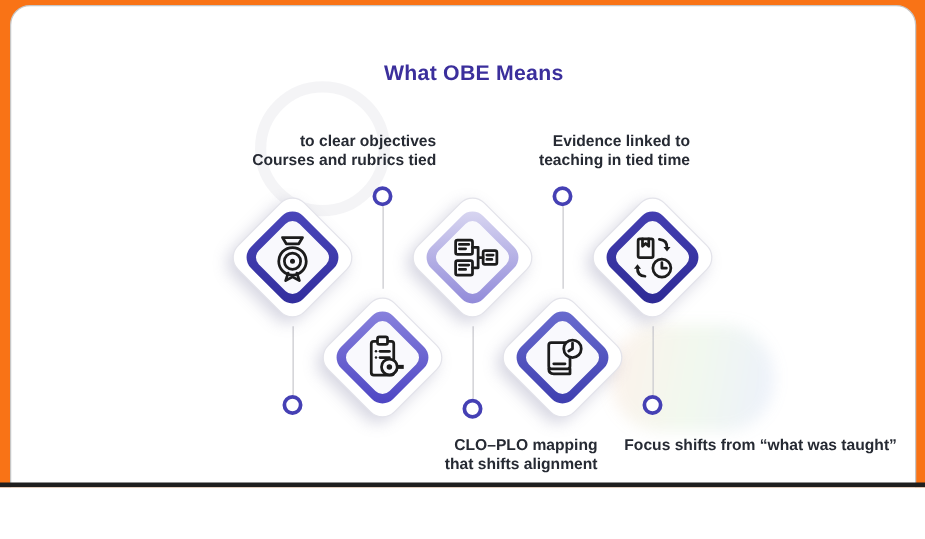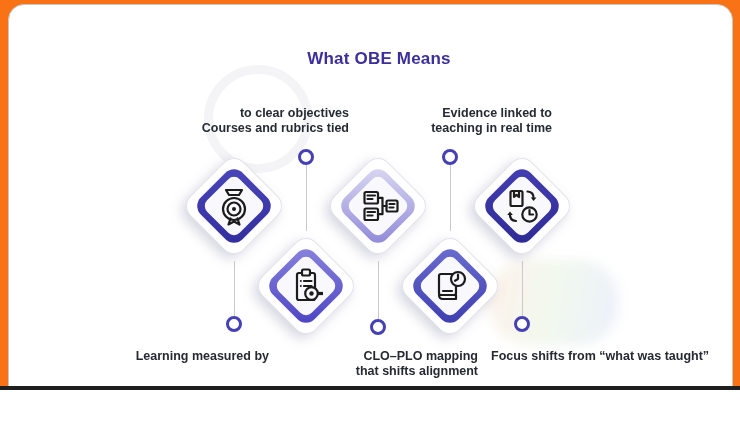--- a/index.html
+++ b/index.html
@@ -63,31 +63,30 @@
     <div class="wm-blob"></div>
 
     <h1 class="title">What OBE Means</h1>
 
     <div class="label" style="left:150px;top:101px;width:190px;text-align:right;">
       <span>to clear objectives</span>
       <span>Courses and rubrics tied</span>
     </div>
     <div class="label" style="left:343px;top:101px;width:200px;text-align:right;">
       <span>Evidence linked to</span>
-      <span>teaching in real time</span>
+      <span>teaching in tied time</span>
     </div>
 
     <div class="label" style="left:70px;top:344px;width:190px;text-align:right;">
-      <span>Learning measured by</span>
     </div>
     <div class="label" style="left:269px;top:344px;width:200px;text-align:right;">
       <span>CLO–PLO mapping</span>
       <span>that shifts alignment</span>
     </div>
-    <div class="label" style="left:482px;top:344px;width:235px;text-align:left;">
+    <div class="label" style="left:482px;top:344px;width:235px;text-align:center;">
       <span>Focus shifts from “what was taught”</span>
     </div>
 
     <div class="cline" style="left:225px;top:256px;height:55px;"></div>
     <div class="cline" style="left:297px;top:160px;height:66px;"></div>
     <div class="cline" style="left:369px;top:256px;height:58px;"></div>
     <div class="cline" style="left:441px;top:160px;height:66px;"></div>
     <div class="cline" style="left:513px;top:256px;height:55px;"></div>
 
     <div class="cdot" style="left:217px;top:311px;"></div>

